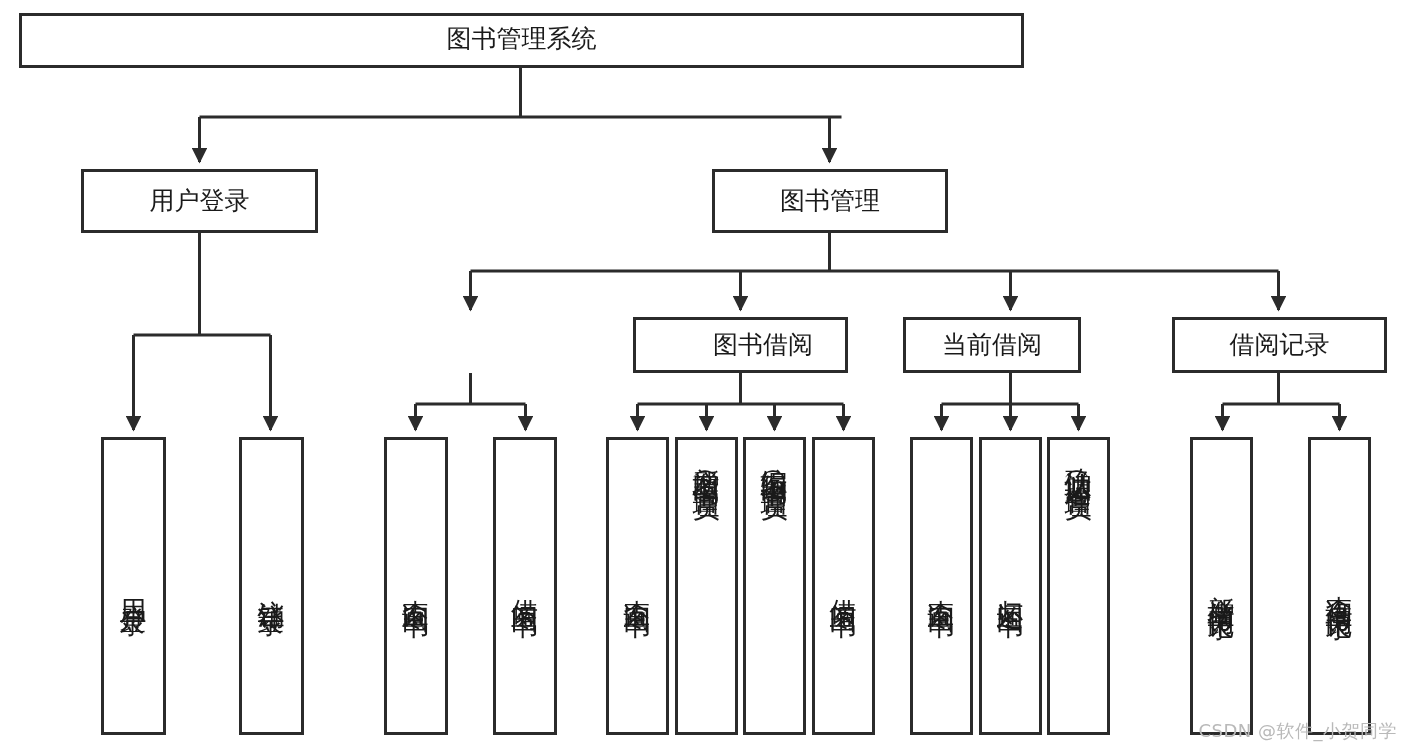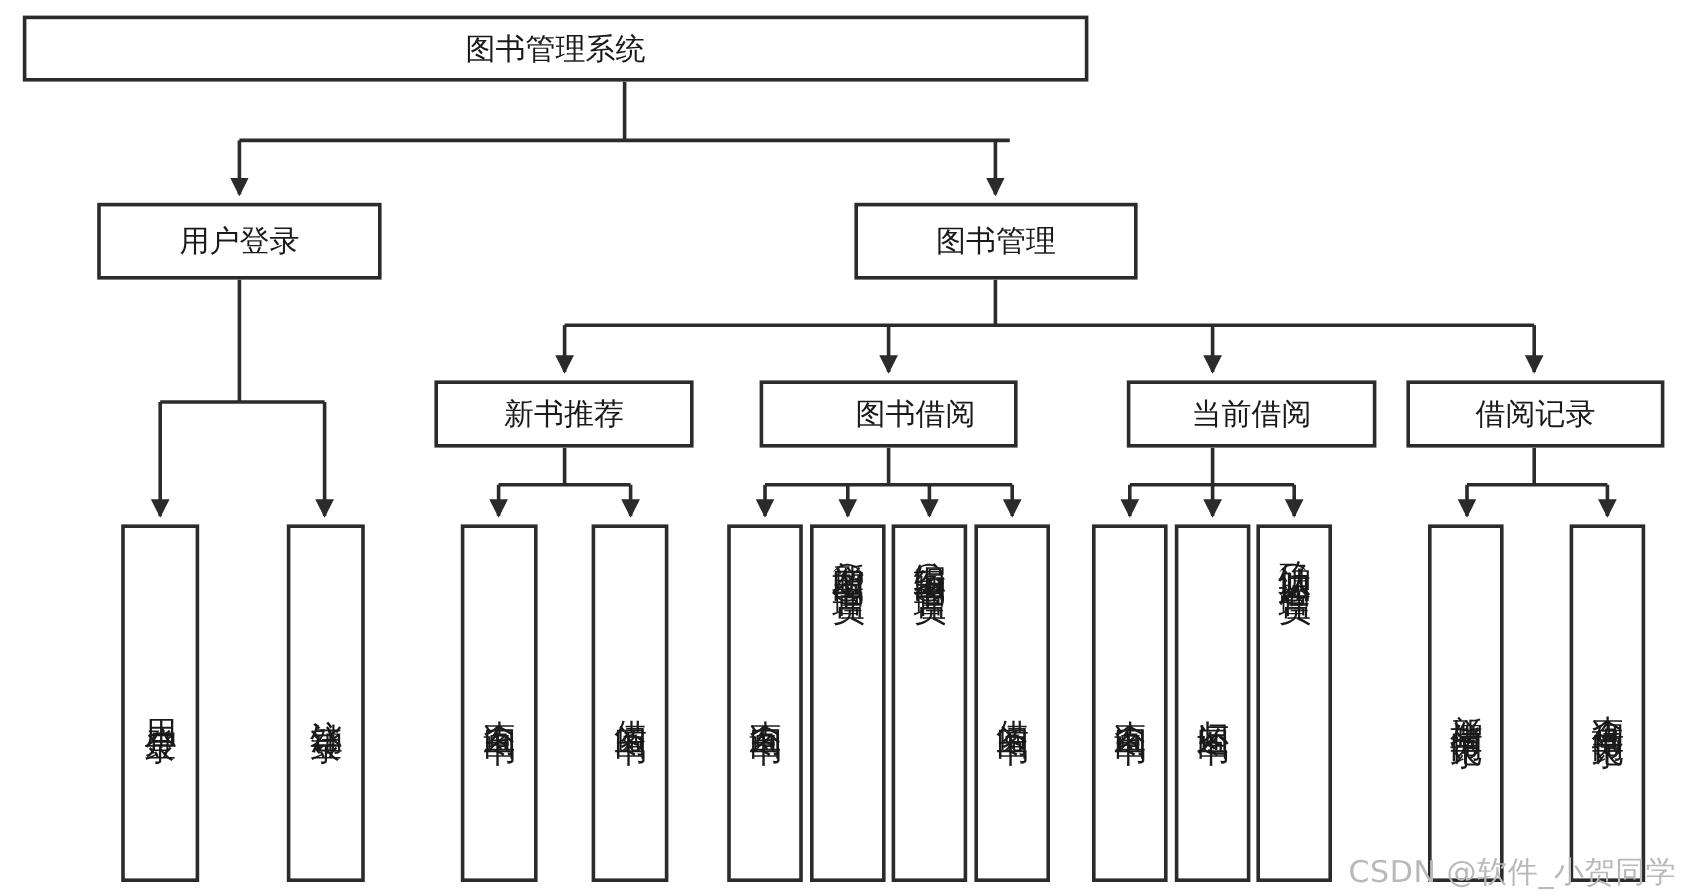--- a/index.html
+++ b/index.html
@@ -49,21 +49,21 @@
     white-space:nowrap;
     margin:0 auto;
   }
   
   .v-node.mid{align-items:center;padding-top:0;}
 
   .watermark{
     position:absolute;
     right:8px;
     bottom:4px;
-    font-size:25px;
+    font-size:18px;
     color:#b9b9b9;
     white-space:nowrap;
     letter-spacing:0.5px;
     font-family:"DejaVu Sans","Liberation Sans",sans-serif;
   }
 </style>
 </head>
 <body>
 
 <div id="canvas">
@@ -114,41 +114,38 @@
       <path d="M 1010.5 404 L 1010.5 430" marker-end="url(#arrow)"></path>
       <path d="M 1078.5 404 L 1078.5 430" marker-end="url(#arrow)"></path>
 
       <path d="M 1278.5 373 L 1278.5 404"></path>
       <path d="M 1222.5 404 L 1339.5 404"></path>
       <path d="M 1222.5 404 L 1222.5 430" marker-end="url(#arrow)"></path>
       <path d="M 1339.5 404 L 1339.5 430" marker-end="url(#arrow)"></path>
     </g>
   </svg>
 
-  <div class="node root" style="left:19px;top:13px;width:888px;height:55px;">
+  <div class="node root" style="left:19px;top:13px;width:1005px;height:55px;font-family:Liberation Mono, monospace;">
     <span class="lbl">图书管理系统</span>
   </div>
 
   <div class="node h-node" style="left:81px;top:169px;width:237px;height:64px;">
     <span class="lbl">用户登录</span>
   </div>
 
   <div class="node h-node" style="left:712px;top:169px;width:236px;height:64px;">
     <span class="lbl">图书管理</span>
   </div>
 
-  <div class="node h-node" style="left:362px;top:317px;width:216px;height:56px;">
-    <span class="lbl">新书推荐</span>
-  </div>
 
   <div class="node h-node" style="left:633px;top:317px;width:215px;height:56px;padding-left:45px;">
     <span class="lbl">图书借阅</span>
   </div>
 
-  <div class="node h-node" style="left:903px;top:317px;width:208px;height:56px;margin-left:36px;">
+  <div class="node h-node" style="left:903px;top:317px;width:178px;height:56px;">
     <span class="lbl">当前借阅</span>
   </div>
 
   <div class="node h-node" style="left:1172px;top:317px;width:215px;height:56px;align-items:center;">
     <span class="lbl">借阅记录</span>
   </div>
 
   <div class="node v-node mid" style="left:101px;top:437px;width:65px;height:298px;">
     <span class="lbl">用户登录</span>
   </div>

